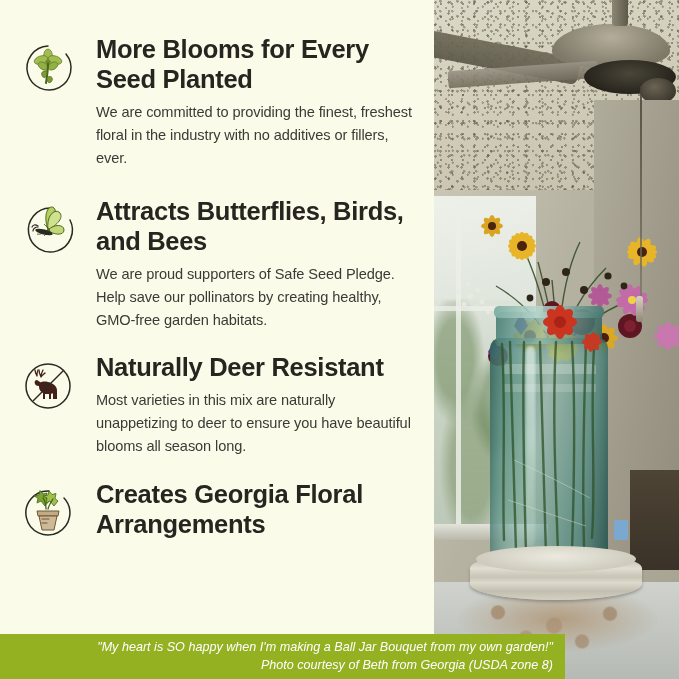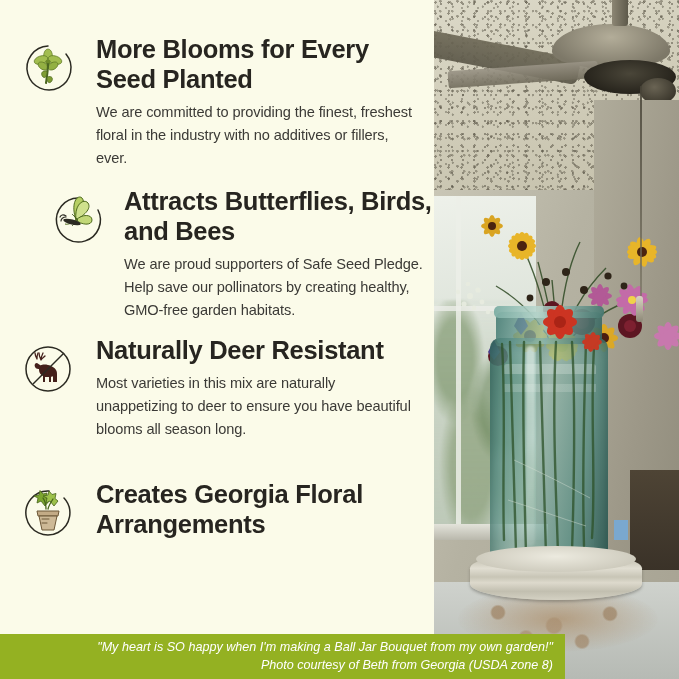--- a/index.html
+++ b/index.html
@@ -61,22 +61,22 @@
     margin: 7px 0 0 0;
     font-size: 14.6px;
     line-height: 23px;
     color: #3b3a36;
     font-family: "Liberation Sans", sans-serif;
     letter-spacing: -0.1px;
   }
 
   
   #feature-0 { top: 34px; }
-  #feature-1 { top: 186px; margin-left: 28px; }
-  #feature-2 { top: 335px; }
+  #feature-1 { top: 196px; }
+  #feature-2 { top: 352px; }
   #feature-3 { top: 479px; }
 
   .icon-svg { display: block; }
 
   
   #photo {
     position: absolute;
     left: 434px;
     top: 0;
     width: 245px;

